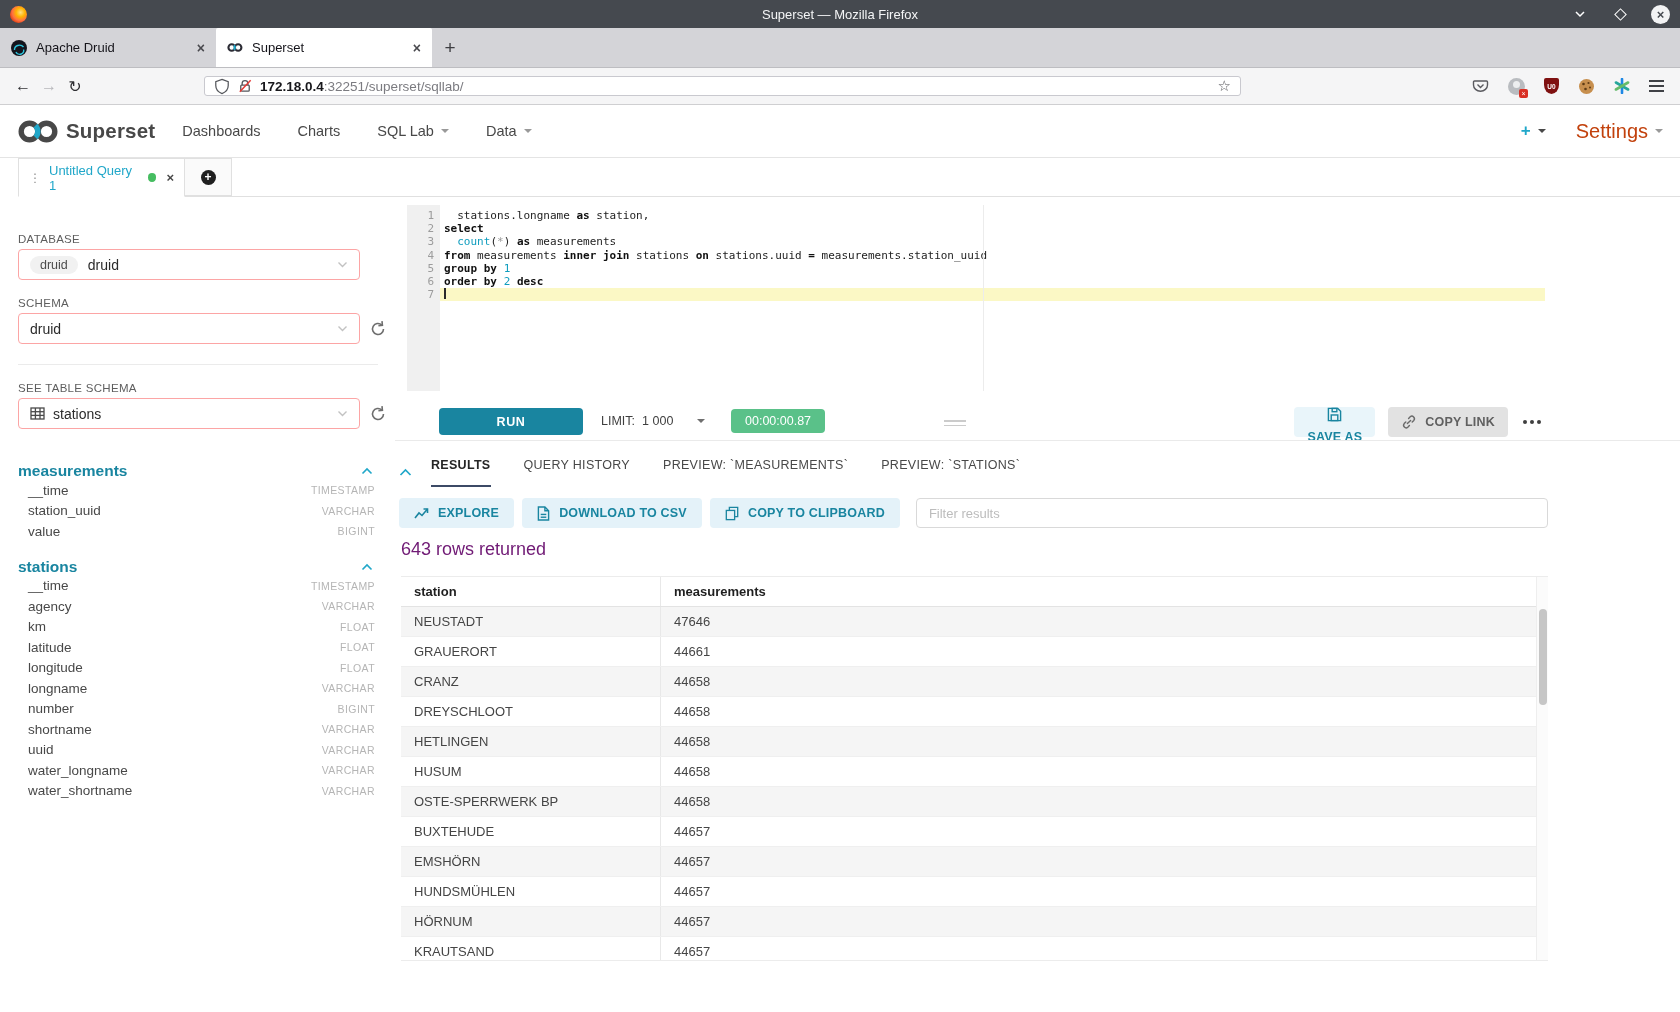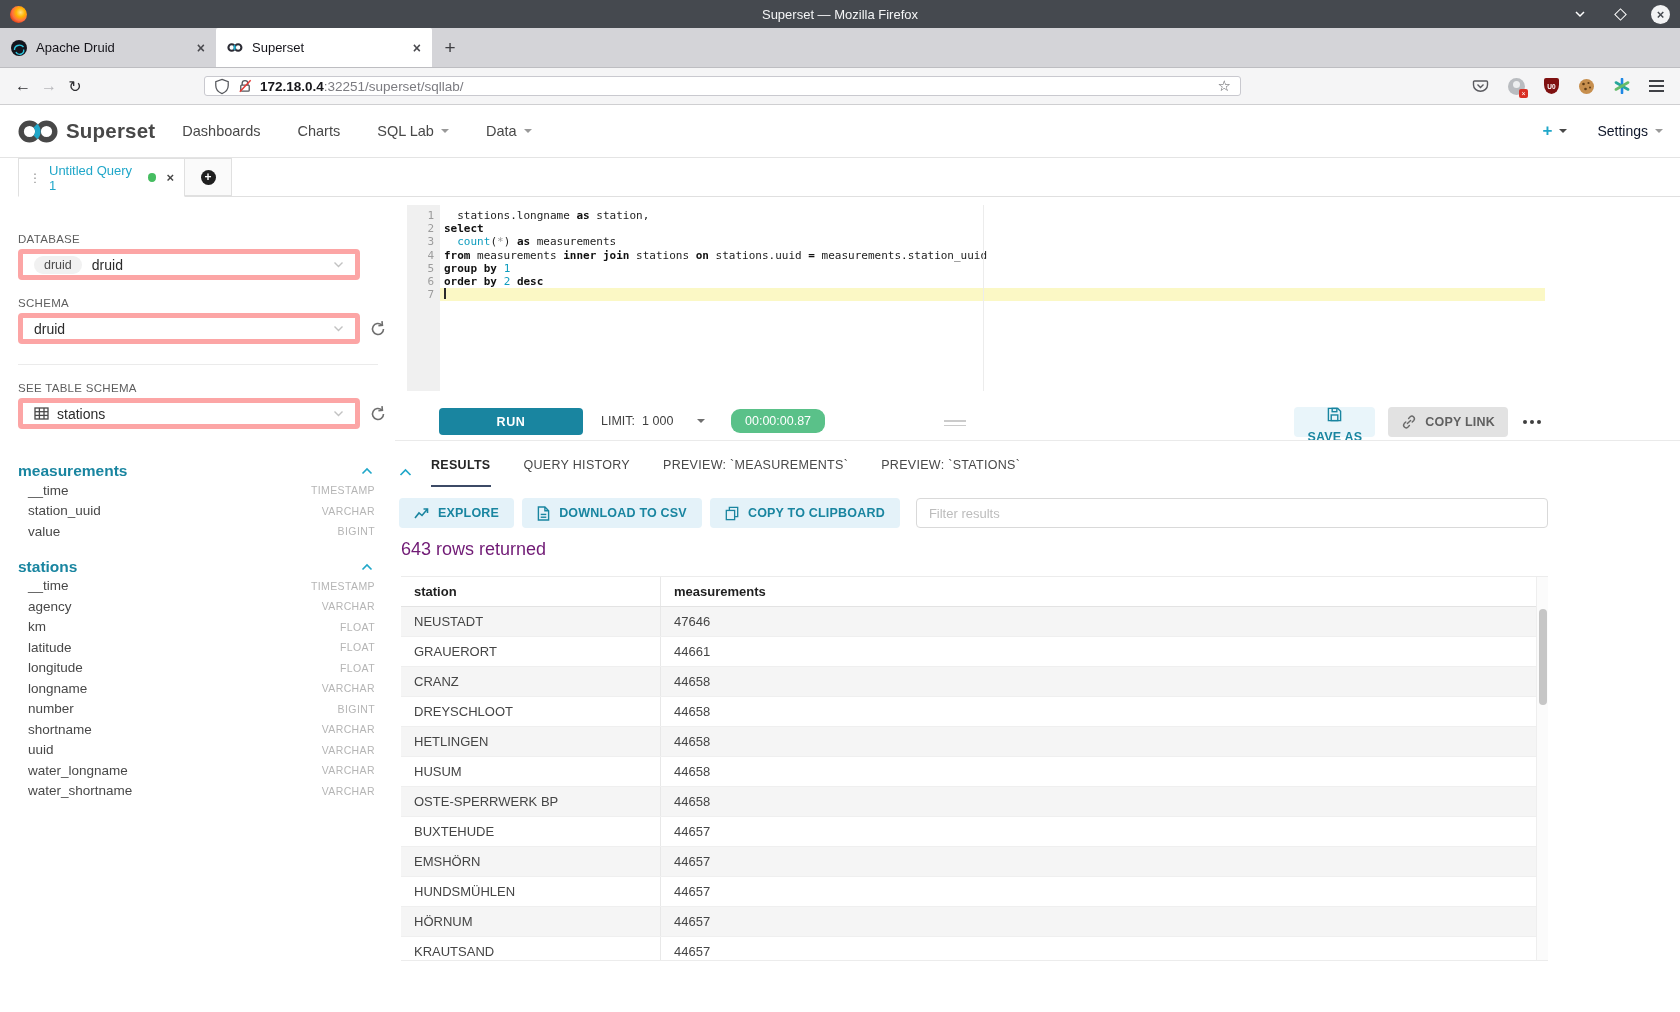--- a/index.html
+++ b/index.html
@@ -45,40 +45,40 @@
   
   .snav { height:53px; background:#fff; border-bottom:1px solid #e4e4e4; display:flex; align-items:center; padding:0 17px; }
   .brand { display:flex; align-items:center; gap:7px; }
   .brand-name { font-size:20.5px; font-weight:700; color:#484848; letter-spacing:.2px; }
   .nav-menu { display:flex; align-items:center; gap:37px; margin-left:27px; }
   .nav-item { font-size:14.5px; color:#484848; display:inline-flex; align-items:center; cursor:pointer; }
   .caret { width:0; height:0; border:4px solid transparent; border-top-color:#999; margin-left:7px; transform:translateY(2px); }
   .snav-right { margin-left:auto; display:flex; align-items:center; gap:30px; }
   .plus-btn { color:#20a7c9; font-size:17px; font-weight:700; display:inline-flex; align-items:center; }
   .plus-btn .caret { border-top-color:#484848; }
-  .settings-btn { font-size:14px; color:#0f172a; display:inline-flex; align-items:center; }
+  .settings-btn { font-size:20px; color:#c2410c; display:inline-flex; align-items:center; }
 
   
   .main { position:absolute; top:158px; left:0; right:0; bottom:0; background:#fff; }
   .qtabs { position:absolute; top:0; left:18px; right:0; height:39px; border-bottom:1px solid #e0e0e0; display:flex; z-index:3; }
   .qtab { width:167px; background:#fff; border:1px solid #e0e0e0; border-bottom:1px solid #fff; margin-bottom:-1px;
           display:flex; align-items:center; gap:8px; padding:0 10px; }
   .qtab-dots { color:#8f8f8f; font-size:12px; }
   .qtab-label { color:#20a7c9; font-size:13px; }
   .qtab-dot { width:9px; height:9px; border-radius:50%; background:#46bd61; }
   .qtab-close { margin-left:2px; color:#474747; font-size:13px; font-weight:700; }
   .qtab-plus { width:47px; background:#fafafa; border:1px solid #e0e0e0; border-left:none; display:flex; align-items:center; justify-content:center; }
   .plus-circle { width:15px; height:15px; border-radius:50%; background:#1f1f1f; color:#fff; font-size:12px; line-height:14px; text-align:center; font-weight:700; }
 
   
   .sidebar { position:absolute; top:39px; left:0; width:395px; bottom:0; padding-left:18px; }
   .f-label { margin-top:17px; margin-bottom:4px; font-size:11.5px; color:#5e5e5e; letter-spacing:.3px; }
   .f-label.first { margin-top:36px; }
   .sel-row { display:flex; align-items:center; gap:9px; }
-  .sel { width:342px; height:31px; border:5px solid #fca5a5; border-radius:4px; background:#fff;
+  .sel { width:342px; height:31px; border:1px solid #fca5a5; border-radius:4px; background:#fff;
          display:flex; align-items:center; padding:0 11px; font-size:14px; color:#2b2b2b; }
   .pill { background:#f1f1f1; border-radius:10px; padding:2px 10px; font-size:12.5px; color:#4c4c4c; margin-right:10px; }
   .sel-chev { margin-left:auto; display:inline-flex; }
   .tbl-icon { margin-right:8px; display:inline-flex; }
   .divider { width:360px; border-top:1px solid #ebebeb; margin-top:20px; }
   .tbl-section { }
   .tbl-head { display:flex; align-items:center; margin-top:16px; }
   .tbl-section:first-child .tbl-head { margin-top:33px; }
   .tbl-name { font-size:15.5px; font-weight:700; color:#1985a0; }
   .tbl-chev { margin-left:auto; margin-right:22px; display:inline-flex; cursor:pointer; }
@@ -101,21 +101,21 @@
   .cline .f { color:#0f9dbe; }
   .cline .o { color:#999; }
   .cursor { display:inline-block; width:2px; height:11px; background:#2a2a2a; vertical-align:-1px; }
   .print-margin { position:absolute; left:576px; top:0; bottom:0; width:1px; background:#ececec; }
 
   .run-btn { position:absolute; left:44px; top:211px; width:144px; height:27px; background:#1985a0; border-radius:4px;
              color:#fff; font-size:12.5px; font-weight:700; letter-spacing:.6px; display:flex; align-items:center; justify-content:center; cursor:pointer; }
   .limit-grp { position:absolute; left:206px; top:217px; display:flex; align-items:center; font-size:12.5px; color:#3f3f3f; }
   .limit-grp .val { margin-left:7px; }
   .limit-grp .caret { border-top-color:#6f6f6f; margin-left:24px; }
-  .timer { position:absolute; left:336px; top:212px; height:24px; padding:0 14px; border-radius:9px; background:#5ac189;
+  .timer { position:absolute; left:336px; top:212px; height:24px; padding:0 14px; border-radius:4px; background:#5ac189;
            color:#fff; font-size:12.5px; display:flex; align-items:center; }
   .ed-right-btns { position:absolute; right:137px; top:210px; display:flex; align-items:center; gap:13px; }
   .sbtn { height:30px; padding:0 13px; border-radius:4px; display:flex; align-items:center; gap:8px;
           font-size:12.5px; font-weight:700; letter-spacing:.2px; cursor:pointer; }
   .sbtn.saveas { background:#e9f5fa; color:#1985a0;flex-direction:column; }
   .sbtn.copylink { background:#e2e2e2; color:#606060; }
   .more-dots { display:flex; gap:3px; padding:6px 2px; }
   .more-dots i { width:4px; height:4px; border-radius:50%; background:#3f3f3f; }
 
   .resizer { position:absolute; left:549px; top:223px; display:flex; flex-direction:column; gap:3px; cursor:row-resize; }

